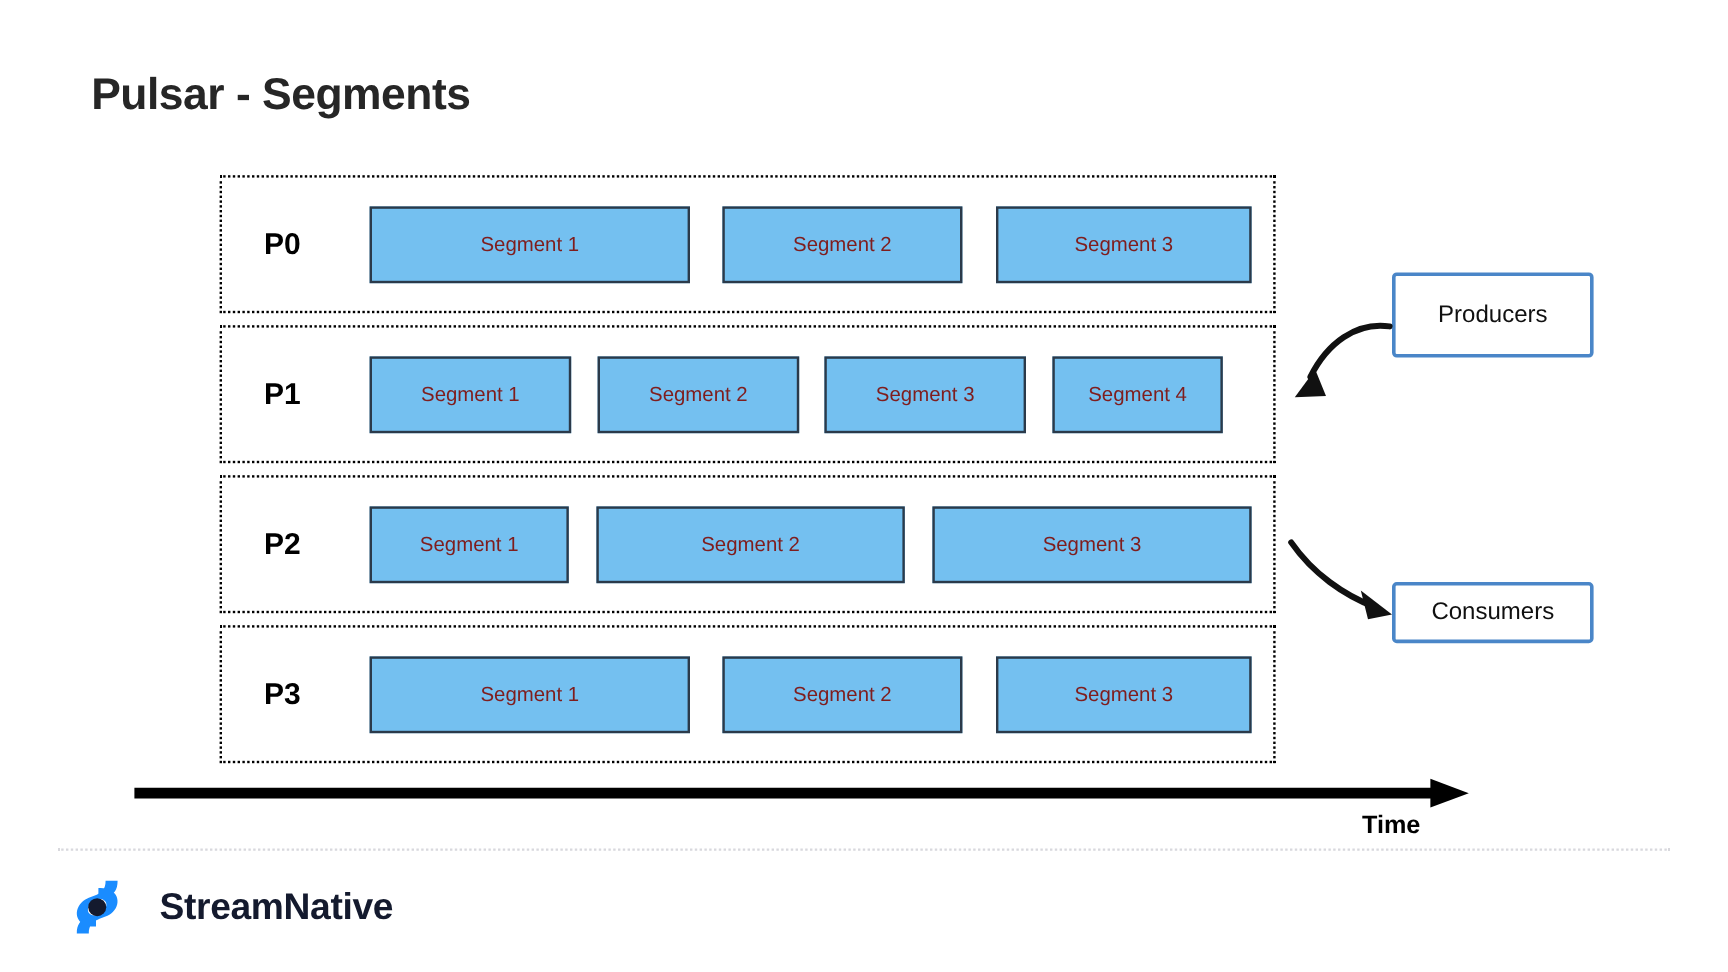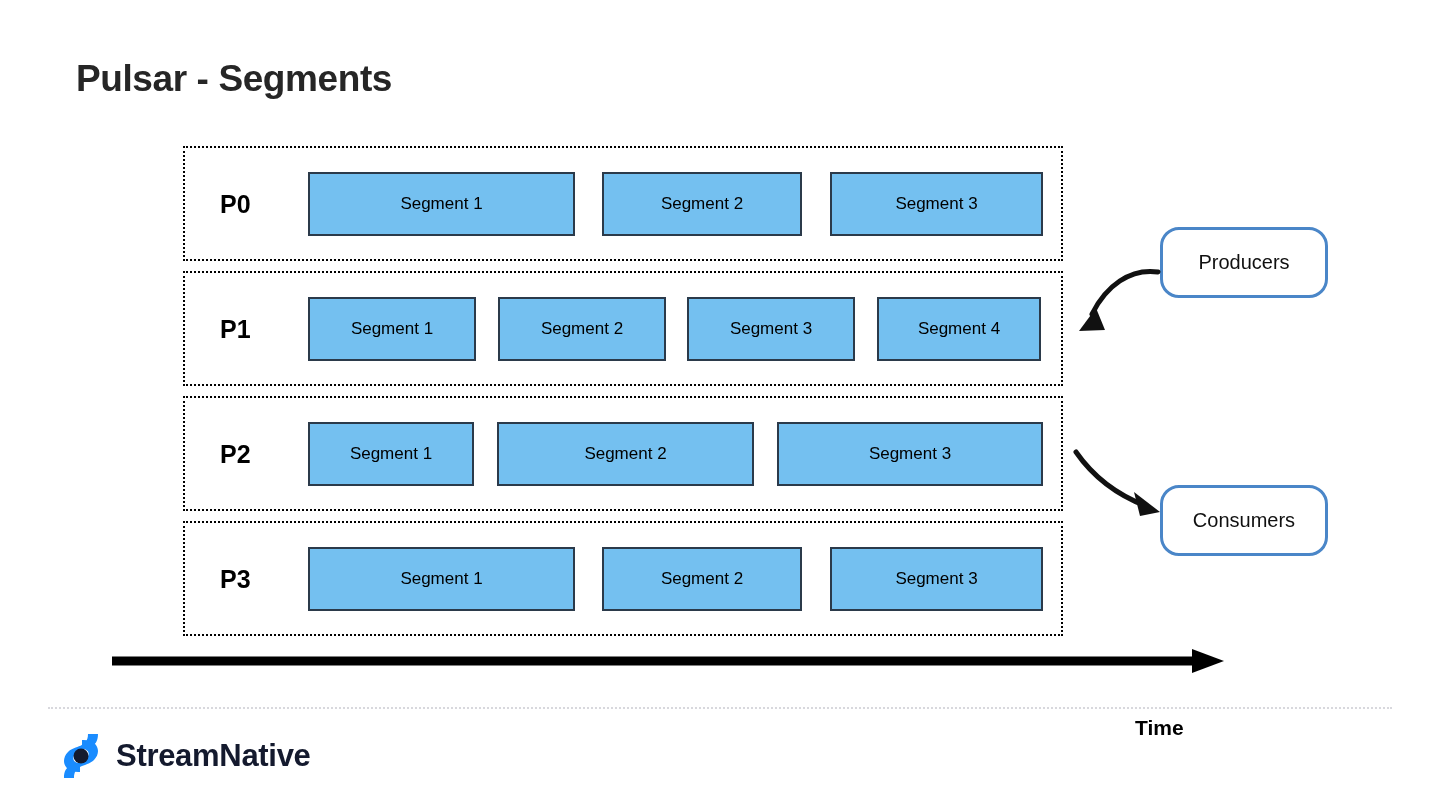--- a/index.html
+++ b/index.html
@@ -65,49 +65,49 @@
     transform: translateY(-50%);
     height: 64px;
     background: #74c0f0;
     border: 2px solid #2b3a4a;
     box-sizing: border-box;
     display: flex;
     align-items: center;
     justify-content: center;
     font-size: 17px;
     font-weight: normal;
-    color: #000000;
+    color: #7f1d1d;
     white-space: nowrap;
   }
 
   
   .callout {
     position: absolute;
     border: 3px solid #4a86c8;
-    border-radius: 19px;
+    border-radius: 4px;
     background: #ffffff;
     display: flex;
     align-items: center;
     justify-content: center;
     font-size: 20px;
     color: #101010;
     box-sizing: border-box;
     white-space: nowrap;
   }
   #callout-producers {
     left: 1160px;
     top: 227px;
     width: 168px;
     height: 71px;
   }
   #callout-consumers {
     left: 1160px;
     top: 485px;
     width: 168px;
-    height: 71px;
+    height: 51px;
   }
 
   
   #arrow-layer {
     position: absolute;
     left: 0;
     top: 0;
     width: 1440px;
     height: 810px;
     pointer-events: none;
@@ -121,38 +121,37 @@
     width: 1115px;
     height: 26px;
   }
   #time-label {
     position: absolute;
     left: 1135px;
     top: 676px;
     font-size: 21px;
     font-weight: bold;
     color: #000000;
-    margin-top: 40px;
   }
 
   
   #footer-divider {
     position: absolute;
     left: 48px;
     top: 707px;
     width: 1344px;
     border-top: 2px dotted #d8d8dd;
   }
   #brand {
     position: absolute;
     left: 58px;
     top: 730px;
     display: flex;
     align-items: center;
-    gap: 12px;
+    gap: 29px;
   }
   #brand-name {
     font-size: 31px;
     font-weight: bold;
     color: #141a2e;
     letter-spacing: -0.3px;
   }
 </style>
 </head>
 <body>
@@ -179,21 +178,21 @@
       <div class="segment-track">
         <div class="segment-box" style="left: 123px; width: 168px;">
           <span>Segment 1</span>
         </div>
         <div class="segment-box" style="left: 313px; width: 168px;">
           <span>Segment 2</span>
         </div>
         <div class="segment-box" style="left: 502px; width: 168px;">
           <span>Segment 3</span>
         </div>
-        <div class="segment-box" style="left: 692px; width: 164px;">
+        <div class="segment-box" style="left: 692px; width: 142px;">
           <span>Segment 4</span>
         </div>
       </div>
     </div>
     <div class="partition-row">
       <div class="partition-label">P2</div>
       <div class="segment-track">
         <div class="segment-box" style="left: 123px; width: 166px;">
           <span>Segment 1</span>
         </div>

